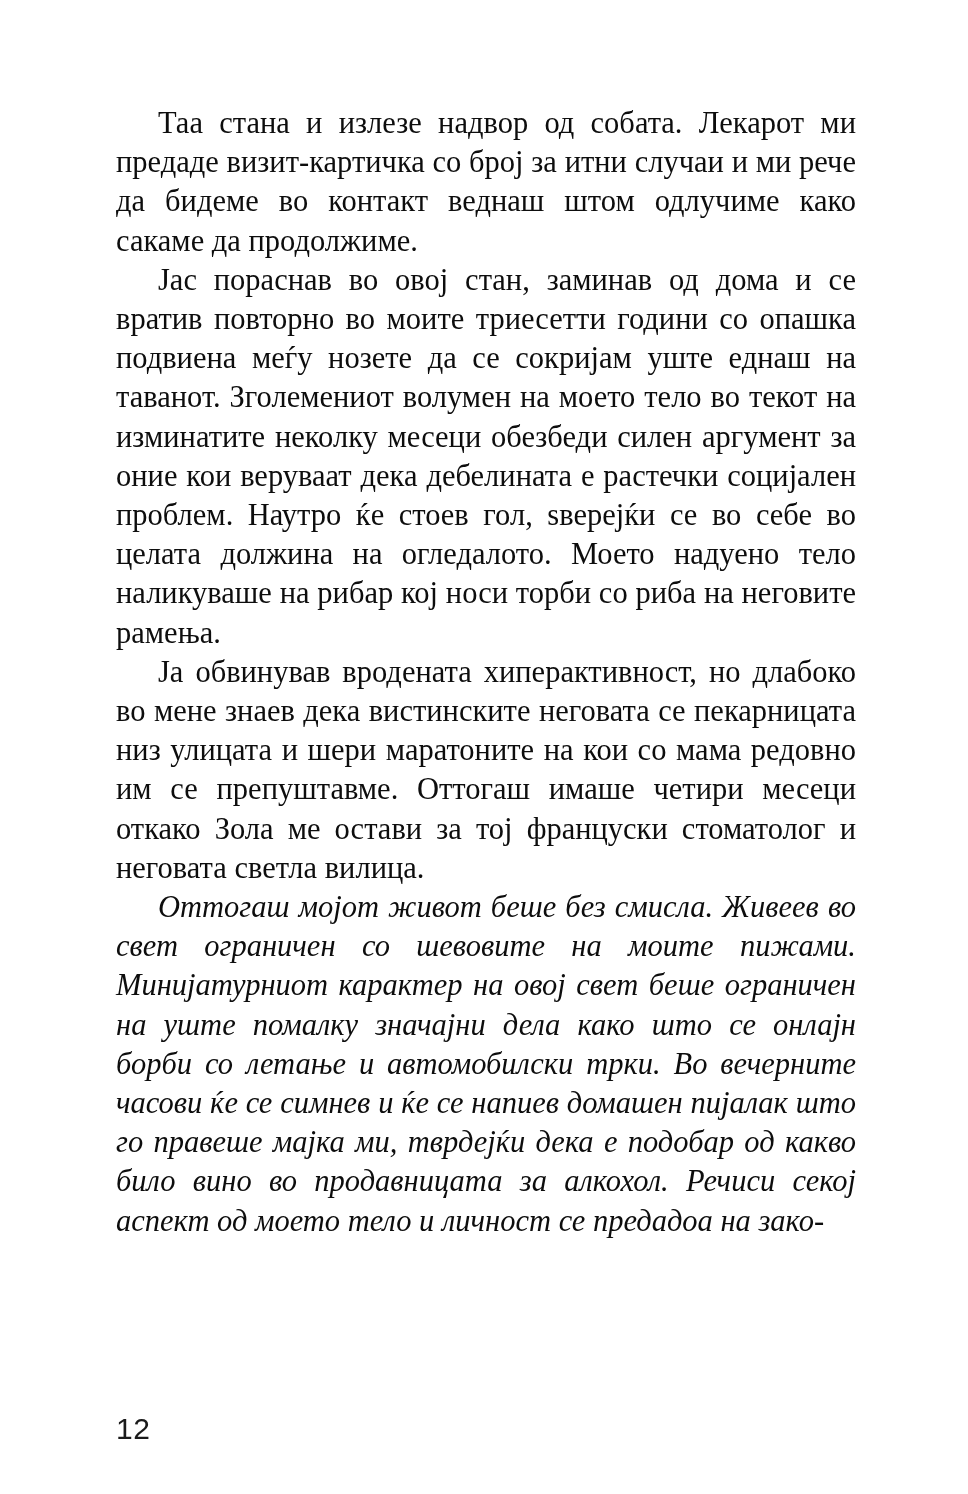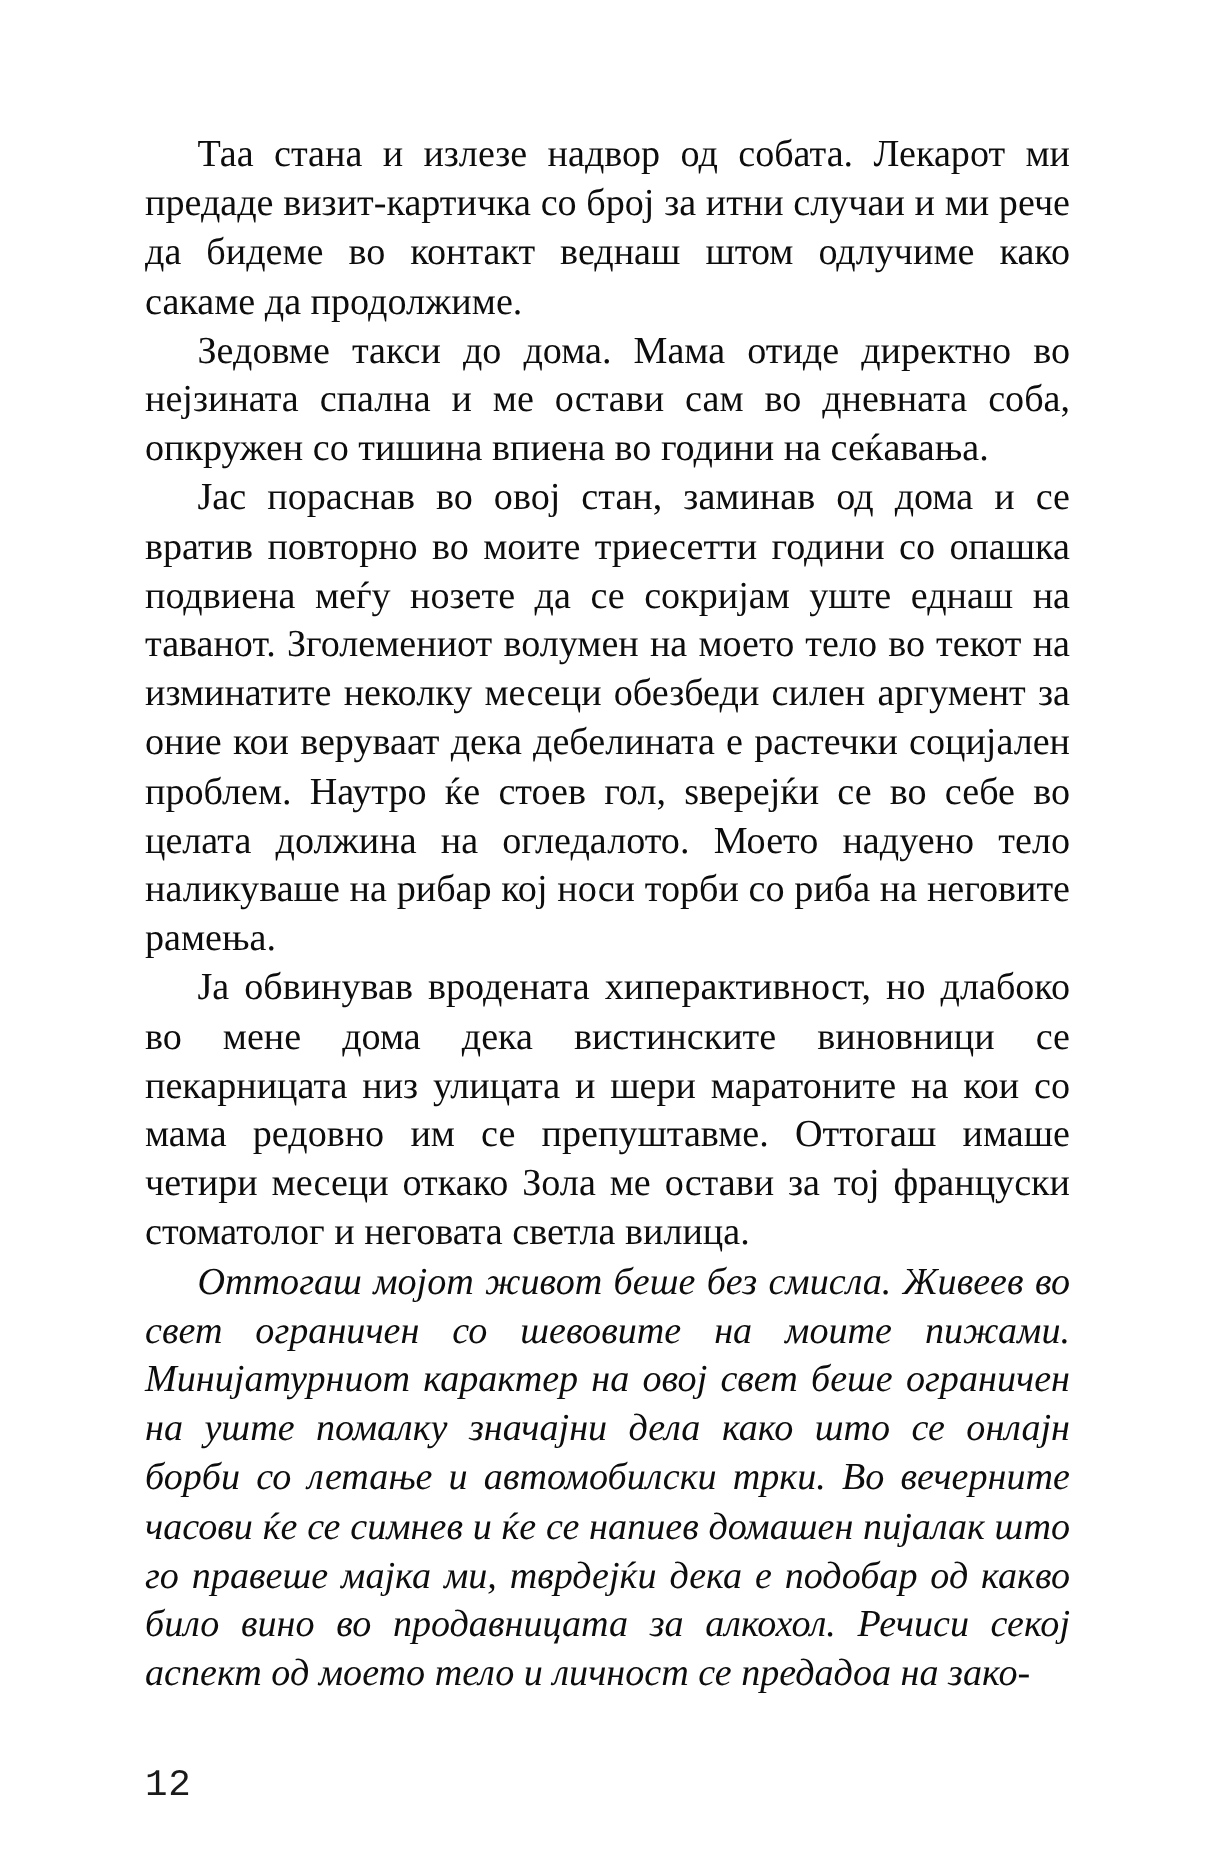--- a/index.html
+++ b/index.html
@@ -35,34 +35,33 @@
     text-align: justify;
   }
   .text-block p:last-child {
     text-align: justify;
     font-style: italic;
   }
   .page-number {
     position: absolute;
     left: 116px;
     top: 1412px;
-    font-family: Liberation Mono, monospace;
+    font-family: Liberation Sans, sans-serif;
     font-size: 30px;
     color: #1a1a1a;
     letter-spacing: 0.5px;
   }
 </style>
 </head>
 <body>
 
 <div class="page">
 
   <div class="text-block">
     <p>Таа стана и излезе надвор од собата. Лекарот ми предаде визит-картичка со број за итни случаи и ми рече да бидеме во контакт веднаш штом одлучиме како сакаме да продолжиме.</p>
-    <p>Зедовме такси до дома. Мама отиде директно во нејзината спална и ме остави сам во дневната соба, опкружен со тишина впиена во години на сеќавања.</p>
     <p>Јас пораснав во овој стан, заминав од дома и се вратив повторно во моите триесетти години со опашка подвиена меѓу нозете да се сокријам уште еднаш на таванот. Зголемениот волумен на моето тело во текот на изминатите неколку месеци обезбеди силен аргумент за оние кои веруваат дека дебелината е растечки социјален проблем. Наутро ќе стоев гол, ѕверејќи се во себе во целата должина на огледалото. Моето надуено тело наликуваше на рибар кој носи торби со риба на неговите рамења.</p>
-    <p>Ја обвинував вродената хиперактивност, но длабоко во мене дома дека вистинските виновници се пекарницата низ улицата и шери маратоните на кои со мама редовно им се препуштавме. Оттогаш имаше четири месеци откако Зола ме остави за тој француски стоматолог и неговата светла вилица.</p>
+    <p>Ја обвинував вродената хиперактивност, но длабоко во мене знаев дека вистинските неговата се пекарницата низ улицата и шери маратоните на кои со мама редовно им се препуштавме. Оттогаш имаше четири месеци откако Зола ме остави за тој француски стоматолог и неговата светла вилица.</p>
     <p>Оттогаш мојот живот беше без смисла. Живеев во свет ограничен со шевовите на моите пижами. Минијатурниот карактер на овој свет беше ограничен на уште помалку значајни дела како што се онлајн борби со летање и автомобилски трки. Во вечерните часови ќе се симнев и ќе се напиев домашен пијалак што го правеше мајка ми, тврдејќи дека е подобар од какво било вино во продавницата за алкохол. Речиси секој аспект од моето тело и личност се предадоа на зако-</p>
   </div>
 
   <div class="page-number">12</div>
 
 </div>
 
 </body></html>

